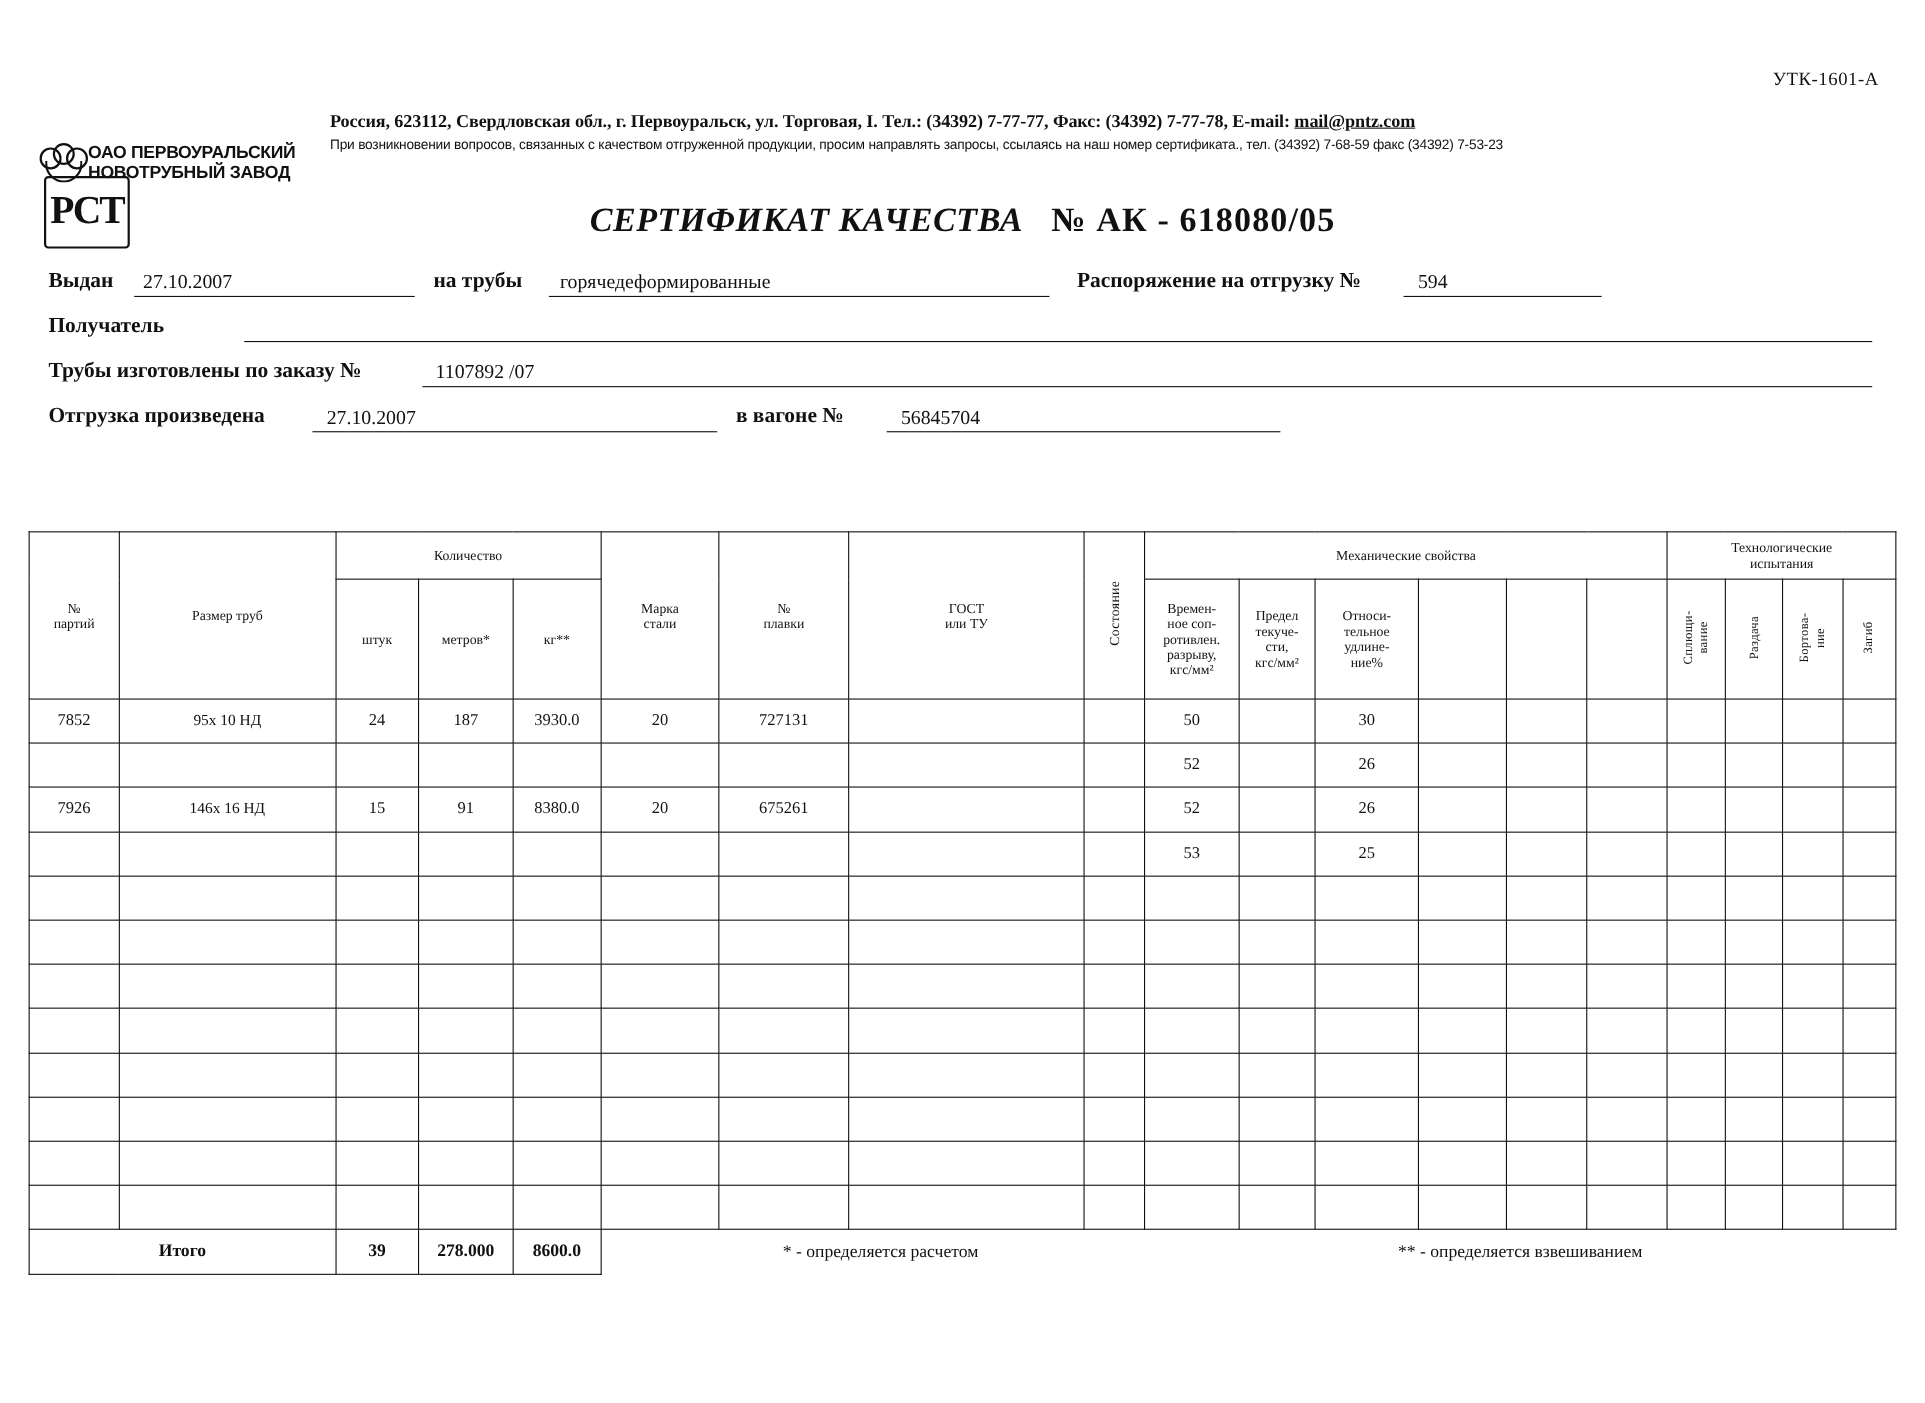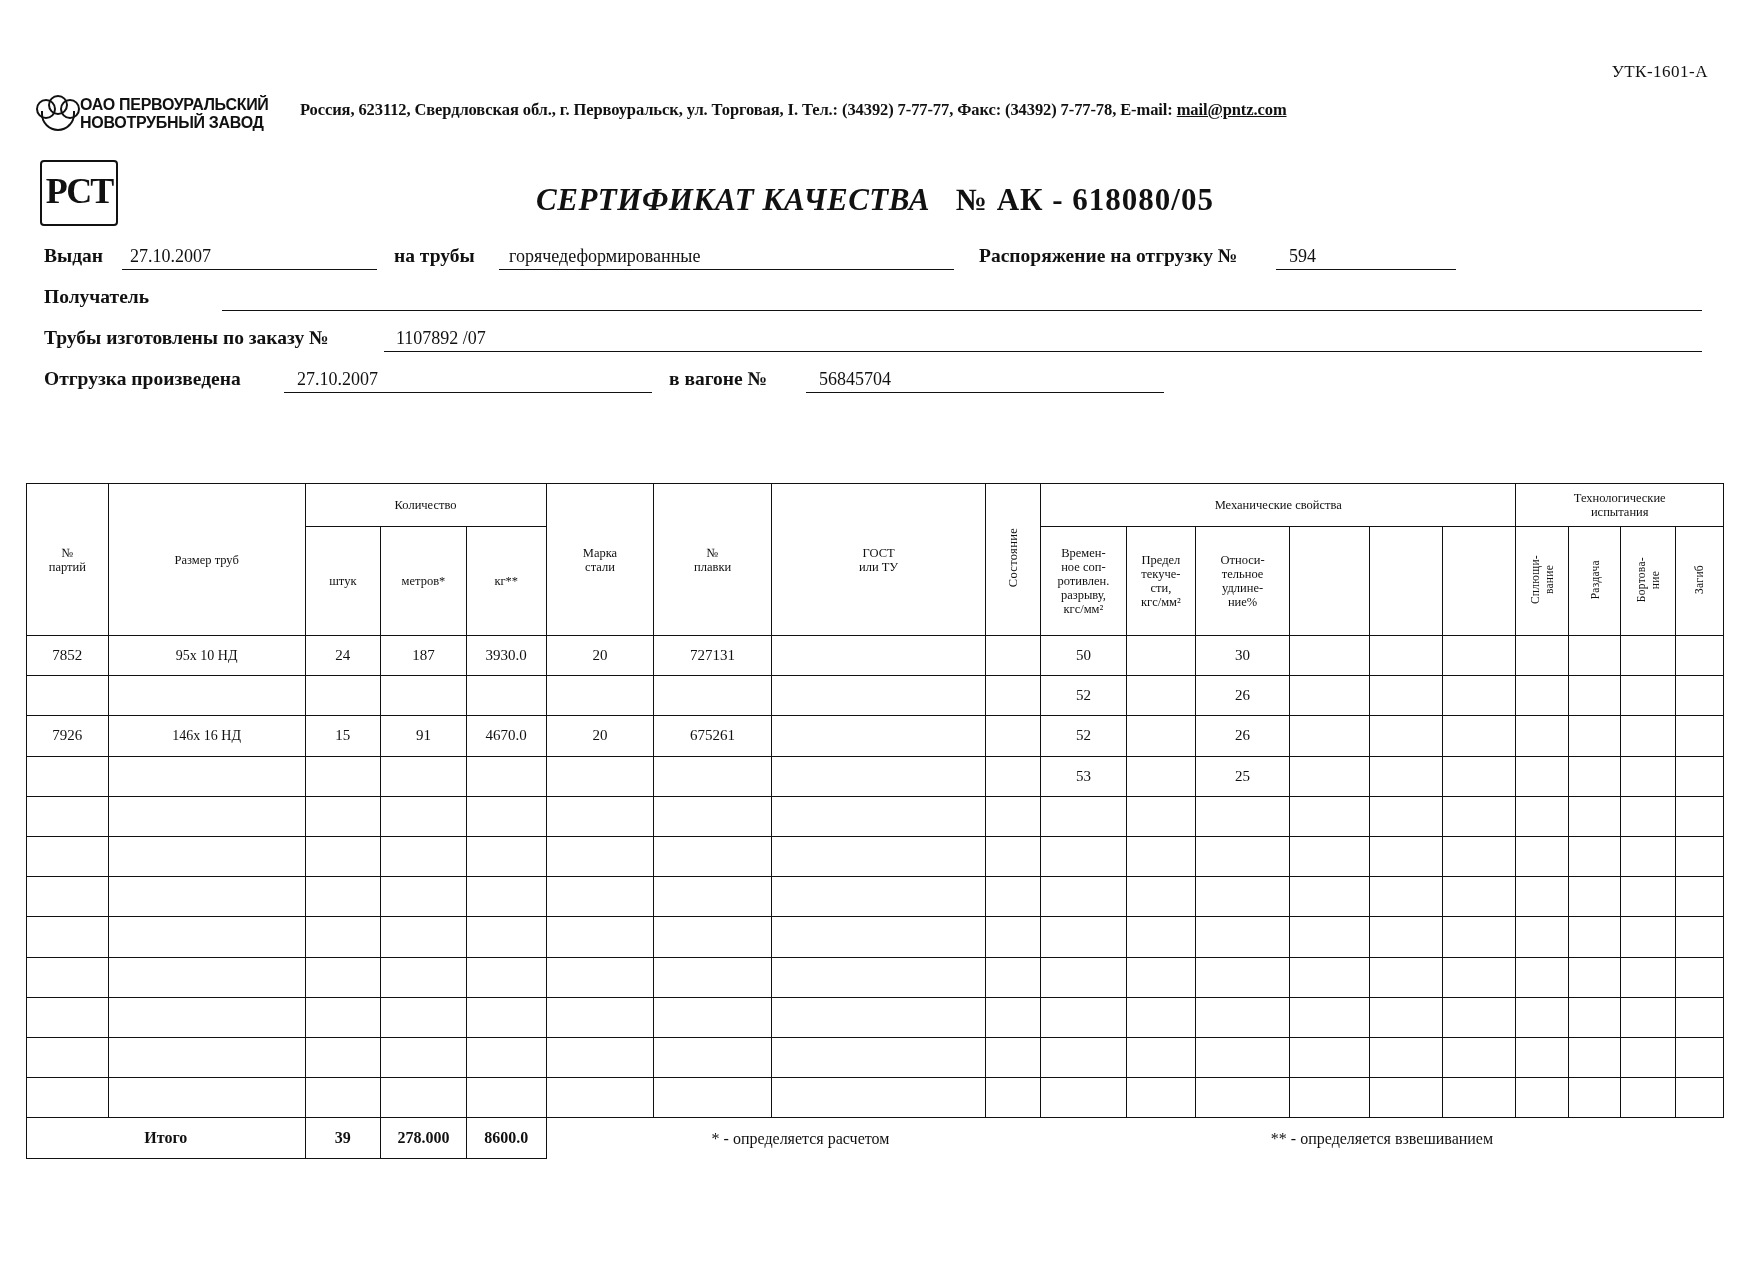--- a/index.html
+++ b/index.html
@@ -35,20 +35,21 @@
   
   .logo-wrap {
     position: absolute;
     left: 36px;
     top: 95px;
     width: 265px;
   }
   .logo-row {
     display: flex;
     align-items: center;
+    margin-top: 35px;
   }
   .logo-mark {
     width: 40px;
     height: 38px;
     position: relative;
     flex: 0 0 auto;
   }
   .logo-mark .c {
     position: absolute;
     border: 2px solid #111;
@@ -242,20 +243,21 @@
       </div>
     </div>
   </div>
 
   <div class="rst-stamp">РСТ</div>
 
   <div class="addr">
     <div class="line1">
       <span>Россия, 623112, Свердловская обл., г. Первоуральск, ул. Торговая, I. Тел.: (34392) 7-77-77, Факс: (34392) 7-77-78,  E-mail: </span><span class="mail">mail@pntz.com</span>
     </div>
+    <div class="line2">При возникновении вопросов, связанных с качеством отгруженной продукции, просим направлять запросы, ссылаясь на наш номер сертификата., тел. (34392) 7-68-59 факс (34392) 7-53-23</div>
   </div>
 
   <div class="title">
     <span>СЕРТИФИКАТ КАЧЕСТВА</span>
     <span class="num">&nbsp;&nbsp;<span>№</span>&nbsp;<span>АК - 618080/05</span></span>
   </div>
 
   <div class="form">
 
     <div class="frow">
@@ -414,21 +416,21 @@
         <td></td>
         <td></td>
         <td></td>
         <td></td>
       </tr>
       <tr class="body-row">
         <td>7926</td>
         <td class="small">146х 16 НД</td>
         <td>15</td>
         <td>91</td>
-        <td>4670.0</td>
+        <td>8380.0</td>
         <td>20</td>
         <td>675261</td>
         <td></td>
         <td></td>
         <td>52</td>
         <td></td>
         <td>26</td>
         <td></td>
         <td></td>
         <td></td>

